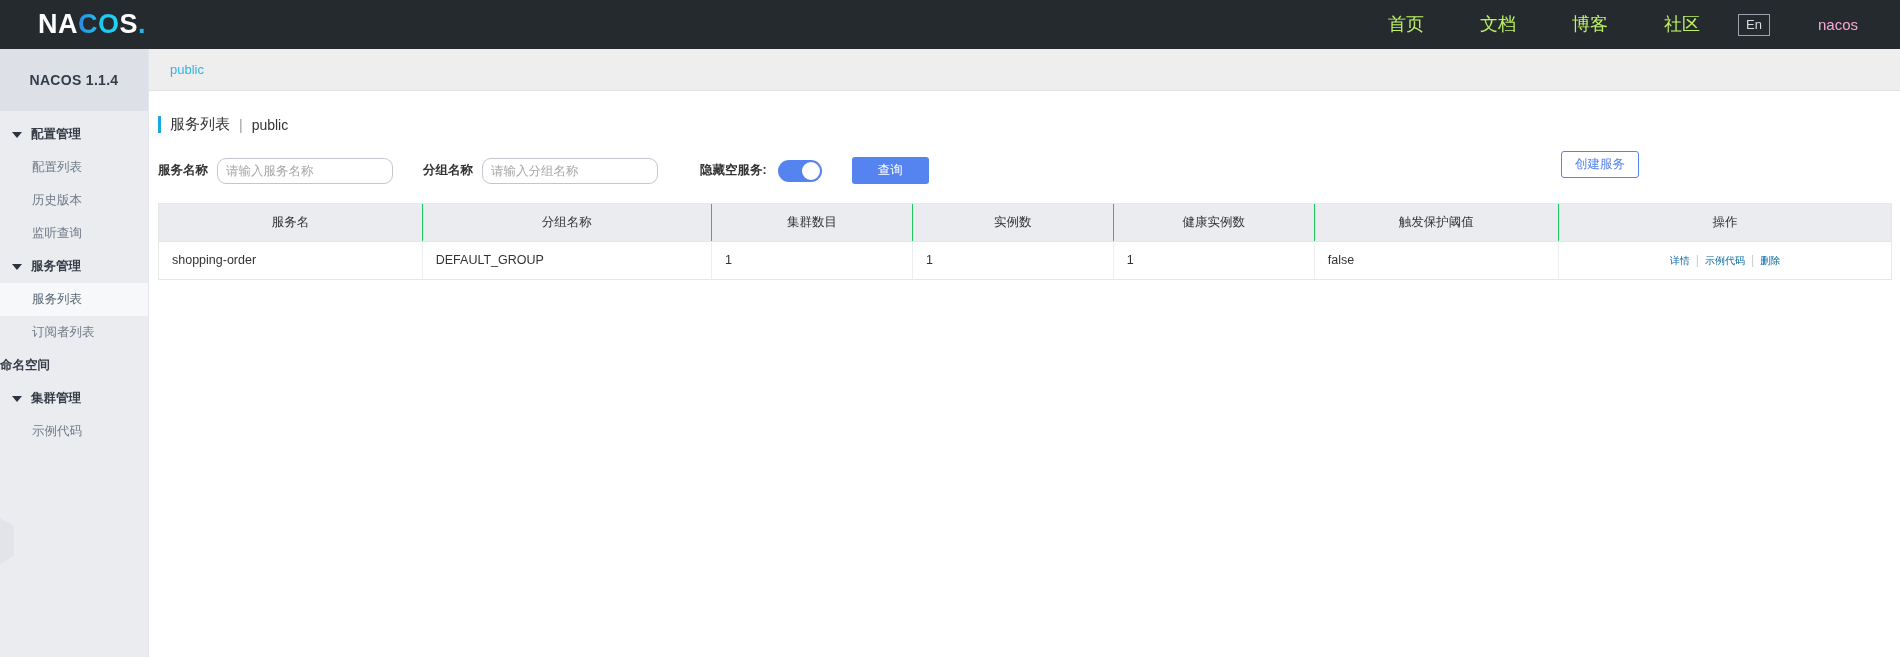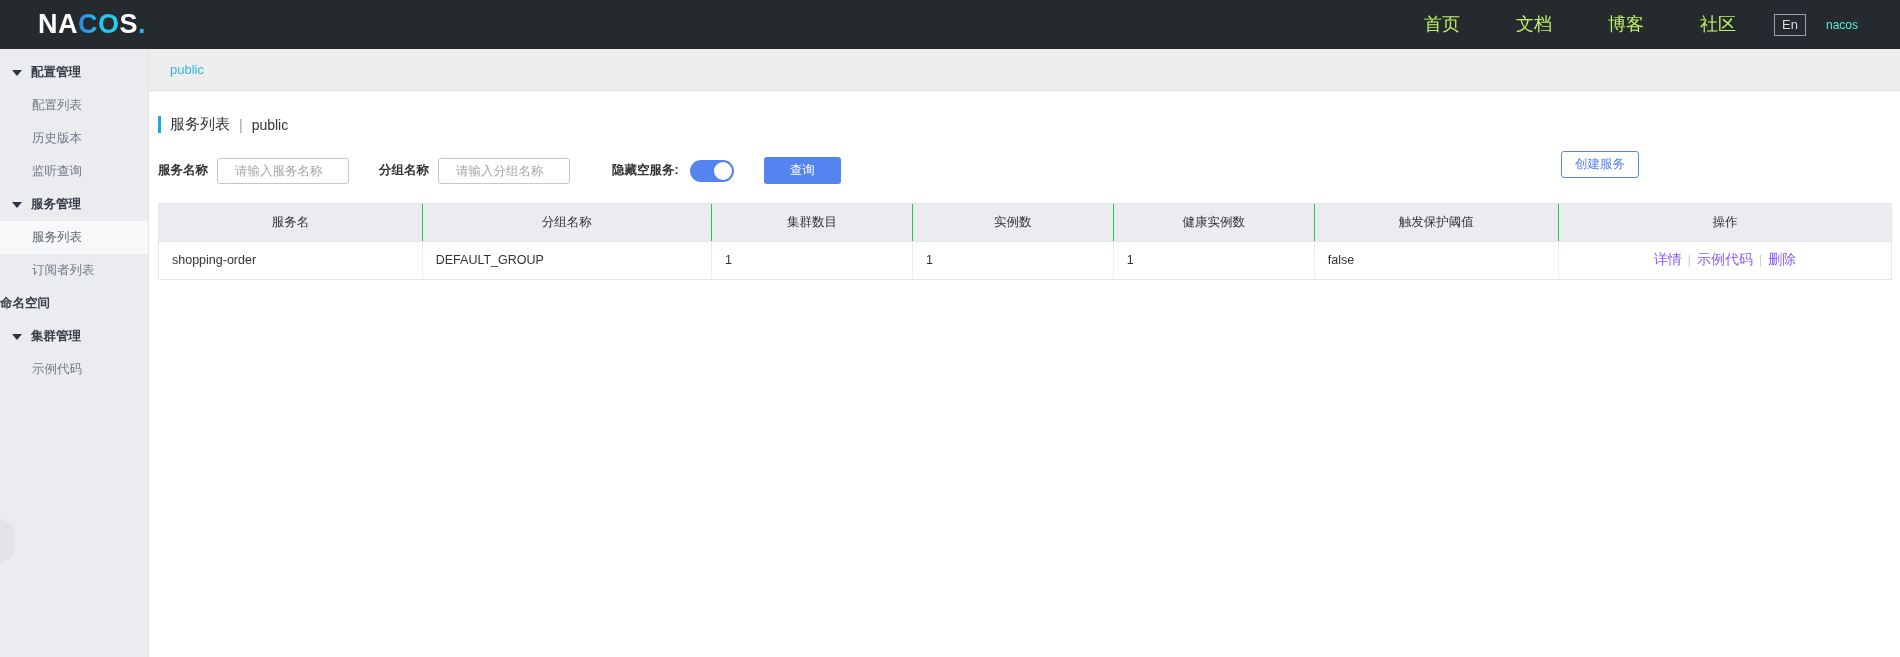--- a/index.html
+++ b/index.html
@@ -59,24 +59,25 @@
   }
   #topnav .lang-box {
     border: 1px solid #9aa3ab;
     color: #d7dce0;
     font-size: 13px;
     padding: 3px 7px 4px;
     margin: 0 20px 0 10px;
     line-height: 1;
   }
   #topnav .user {
-    color: #5eead4;
-    font-size: 12px;
+    color: #f9a8d4;
+    font-size: 15px;
     padding-right: 2px;
     white-space: nowrap;
+    margin-left: 28px;
   }
 
   
   #shell { display: flex; height: 608px; }
 
   
   #sidebar {
     width: 149px;
     flex: 0 0 149px;
     background: #eaecf0;
@@ -197,25 +198,25 @@
     height: 58px;
   }
   .field-label {
     font-size: 12.5px;
     color: #333333;
     font-weight: 700;
     white-space: nowrap;
     margin-right: 9px;
   }
   .text-input {
-    width: 132px;
+    width: 176px;
     height: 26px;
     border: 1px solid #c4c6cf;
-    border-radius: 3px;
-    padding: 0 17px;
+    border-radius: 9px;
+    padding: 0 8px;
     font-size: 12.5px;
     color: #333;
     background: #ffffff;
     font-family: "Liberation Sans", "DejaVu Sans", sans-serif;
     outline: none;
   }
   .text-input::placeholder { color: #a7a7a7; }
   .gap-lg { width: 30px; }
   .gap-xl { width: 42px; }
 
@@ -292,24 +293,24 @@
     height: 38px;
     padding: 0 13px;
     font-size: 12.5px;
     color: #333333;
     border-right: 1px solid #eceef1;
     border-bottom: 1px solid #e6e7eb;
     background: #ffffff;
   }
   tbody td:last-child { border-right: none; text-align: center; }
   .act-link {
-    color: #8b5cf6;
+    color: #0369a1;
     cursor: pointer;
     text-decoration: none;
-    font-size: 14px;
+    font-size: 10px;
   }
   .act-sep { color: #c9ccd1; margin: 0 6px; font-size: 12.5px; }
 </style>
 </head>
 <body>
 
 <div id="topbar">
   <div id="logo">
     <span class="wordmark">
       <span class="w1">NA</span>
@@ -325,20 +326,21 @@
     <a class="nav-link" href="#">博客</a>
     <a class="nav-link" href="#">社区</a>
     <span class="lang-box">En</span>
     <span class="user">nacos</span>
   </nav>
 </div>
 
 <div id="shell">
 
   <aside id="sidebar">
+    <div id="sidebar-title">NACOS 1.1.4</div>
 
     <div class="nav-spacer"></div>
 
     <div class="nav-group">
       <span class="caret"></span>
       <span>配置管理</span>
     </div>
     <div class="nav-item">
       <span>配置列表</span>
     </div>

